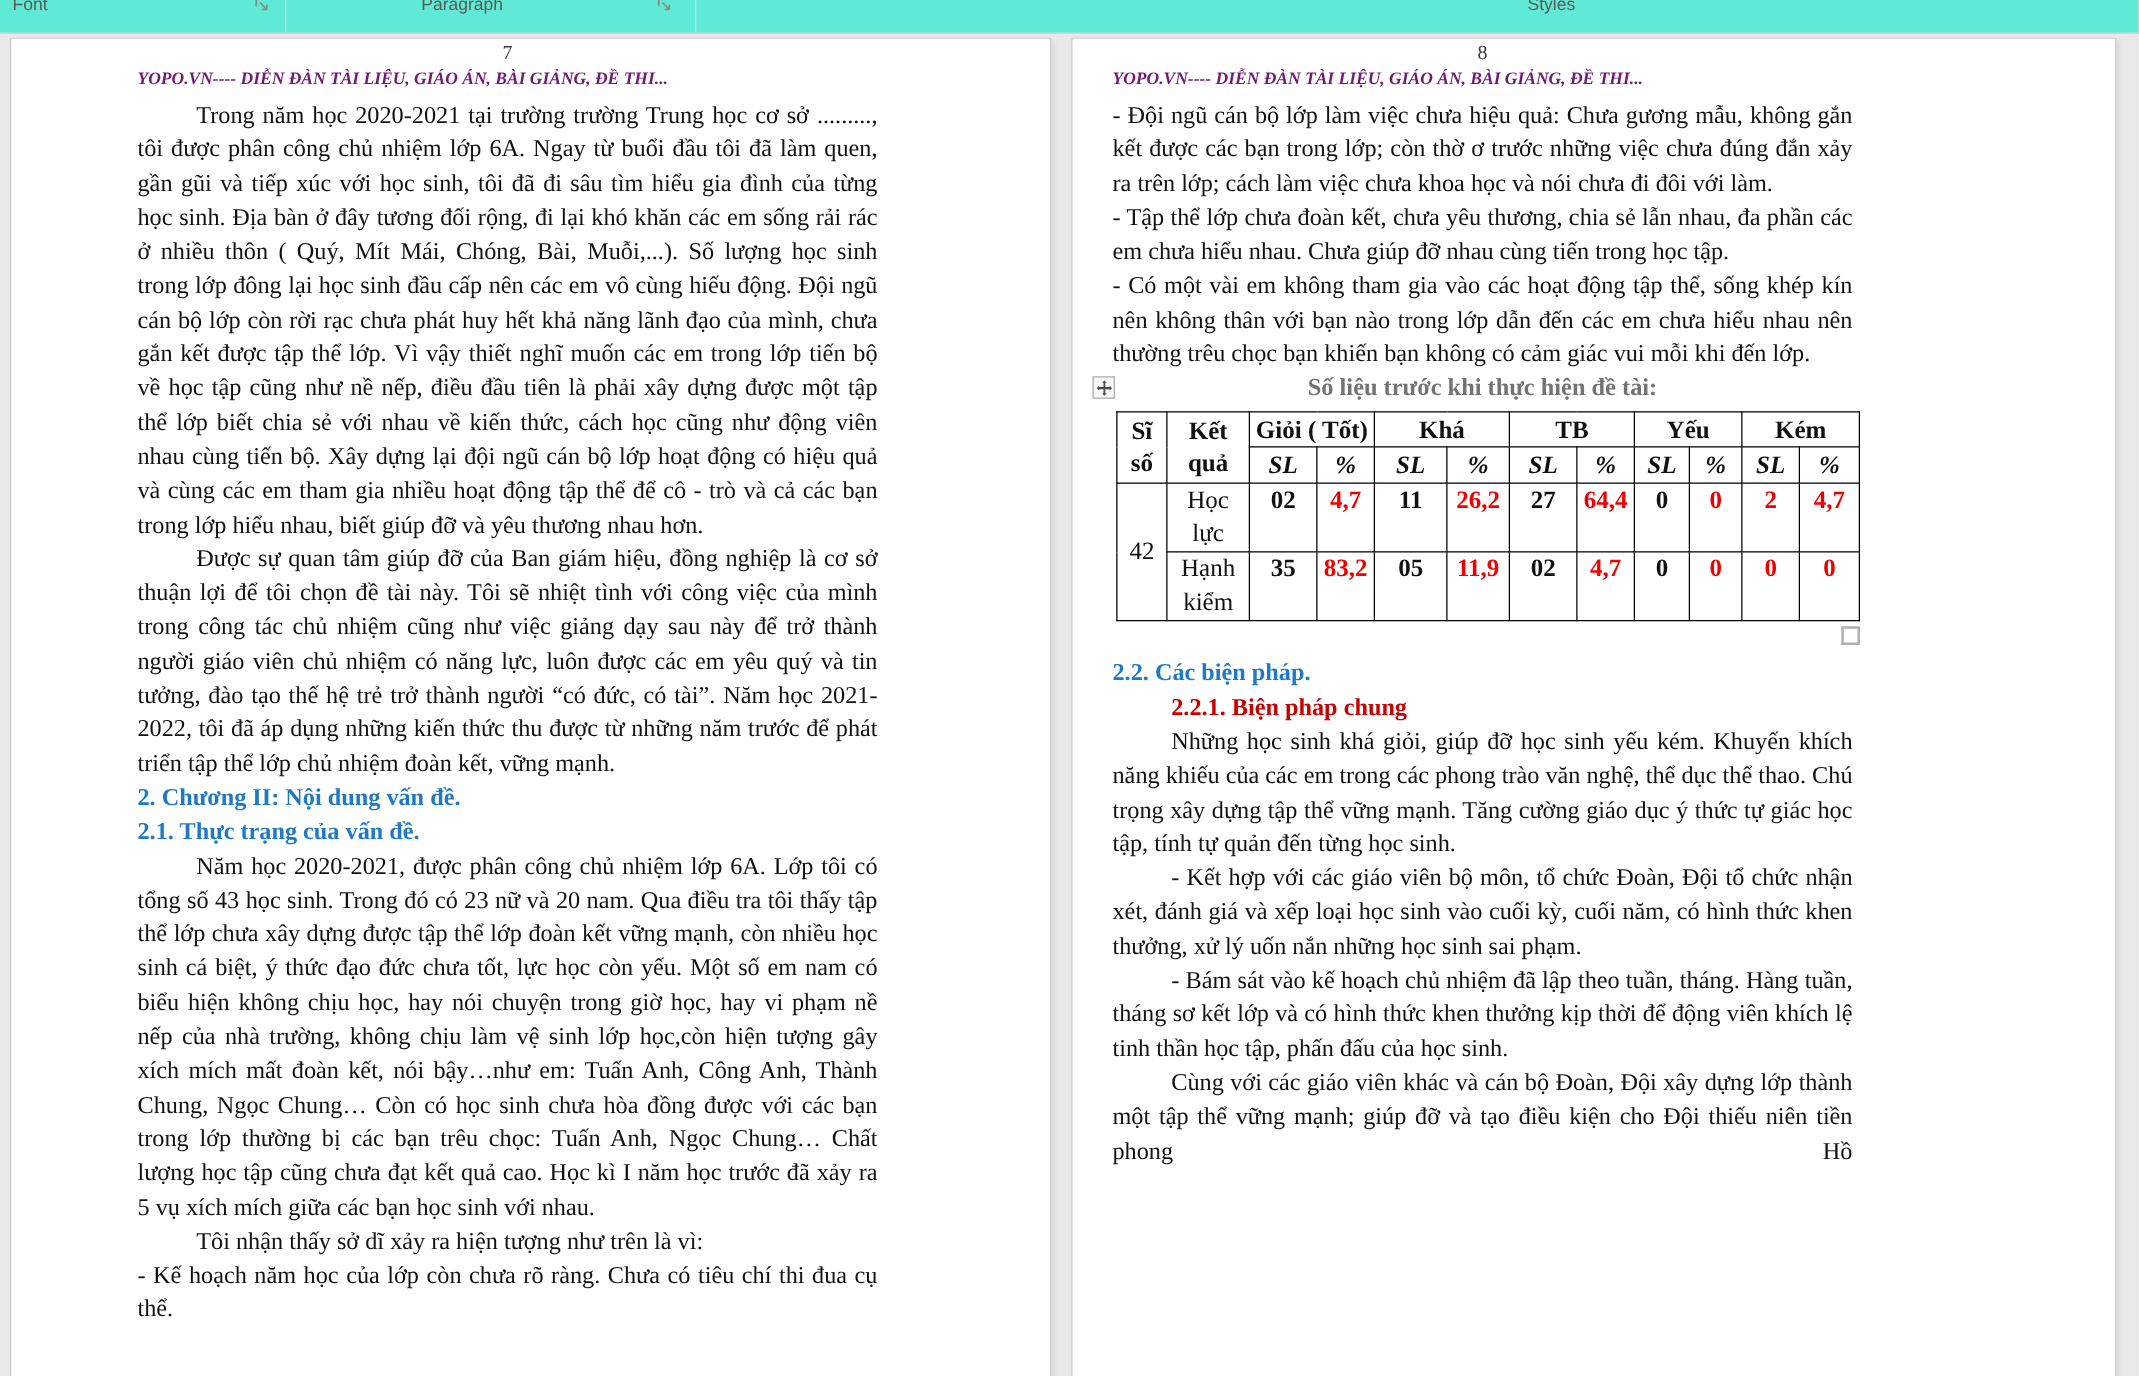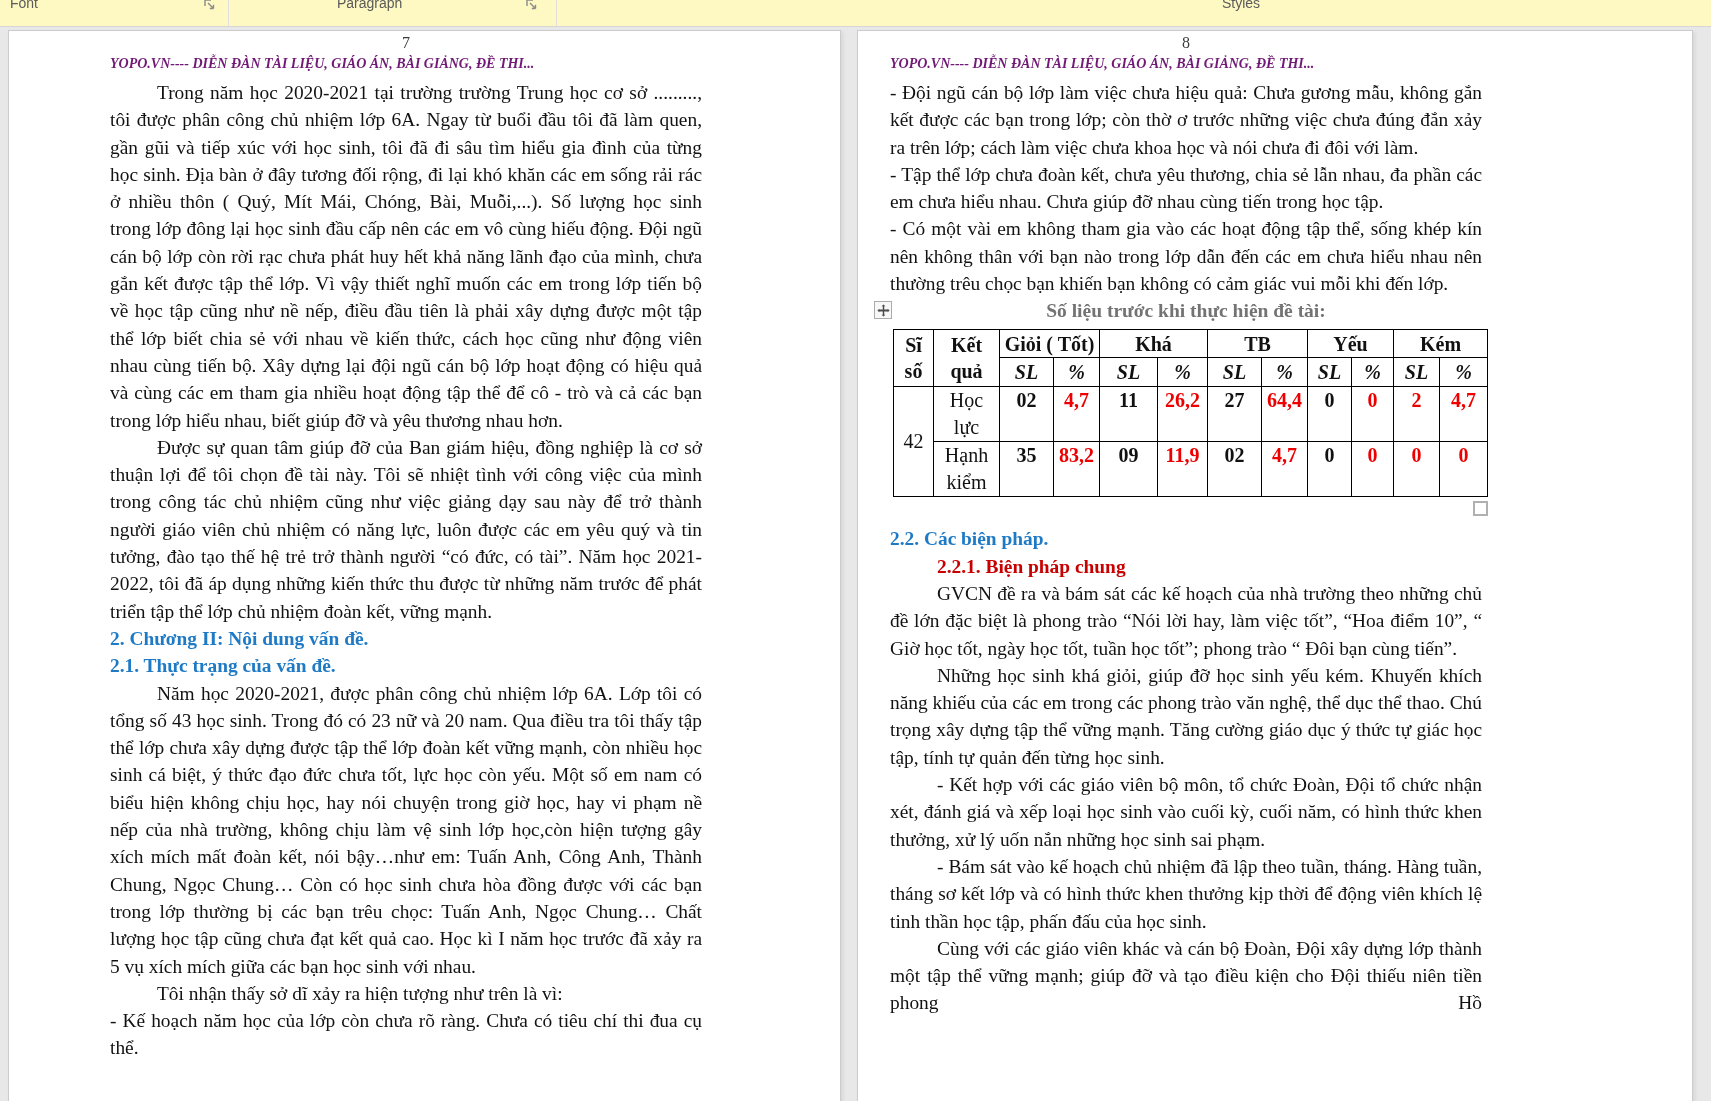--- a/index.html
+++ b/index.html
@@ -3,21 +3,21 @@
 <meta charset="utf-8">
 <style>
   html,body{margin:0;padding:0;}
   body{
     width:1711px;height:1101px;overflow:hidden;position:relative;
     background:#e8e8e8;font-family:"Liberation Serif",serif;
   }
   
   .ribbon{
     position:absolute;left:0;top:0;width:1711px;height:26px;
-    background:#fef9c3;border-bottom:1px solid #d8d6d4;overflow:hidden;
+    background:#5eead4;border-bottom:1px solid #d8d6d4;overflow:hidden;
   }
   .grp-label{
     position:absolute;top:-5px;font-family:"Liberation Sans",sans-serif;
     font-size:14px;color:#5a5a5a;white-space:nowrap;
   }
   .launcher{position:absolute;top:-3px;width:13px;height:13px;display:inline-block;}
   .grp-sep{position:absolute;top:0;width:1px;height:26px;background:#e2e0de;}
   
   .page{
     position:absolute;top:30px;height:1250px;background:#ffffff;
@@ -177,36 +177,35 @@
             <td class="val red">64,4</td>
             <td class="val">0</td>
             <td class="val red">0</td>
             <td class="val red">2</td>
             <td class="val red">4,7</td>
           </tr>
           <tr class="datarow">
             <td class="lbl">Hạnh kiểm</td>
             <td class="val">35</td>
             <td class="val red">83,2</td>
-            <td class="val">09</td>
+            <td class="val">05</td>
             <td class="val red">11,9</td>
             <td class="val">02</td>
             <td class="val red">4,7</td>
             <td class="val">0</td>
             <td class="val red">0</td>
             <td class="val red">0</td>
             <td class="val red">0</td>
           </tr>
         </tbody>
           </table>
         <span class="resize-box"></span>
       </div>
 
       <p class="h-blue">2.2. Các biện pháp.</p>
       <p class="h-red">2.2.1. Biện pháp chung</p>
-      <p class="indent">GVCN đề ra và bám sát các kế hoạch của nhà trường theo những chủ đề lớn đặc biệt là phong trào “Nói lời hay, làm việc tốt”, “Hoa điểm 10”, “ Giờ học tốt, ngày học tốt, tuần học tốt”; phong trào “ Đôi bạn cùng tiến”.</p>
       <p class="indent">Những học sinh khá giỏi, giúp đỡ học sinh yếu kém. Khuyến khích năng khiếu của các em trong các phong trào văn nghệ, thể dục thể thao. Chú trọng xây dựng tập thể vững mạnh. Tăng cường giáo dục ý thức tự giác học tập, tính tự quản đến từng học sinh.</p>
       <p class="indent">- Kết hợp với các giáo viên bộ môn, tổ chức Đoàn, Đội tổ chức nhận xét, đánh giá và xếp loại học sinh vào cuối kỳ, cuối năm, có hình thức khen thưởng, xử lý uốn nắn những học sinh sai phạm.</p>
       <p class="indent">- Bám sát vào kế hoạch chủ nhiệm đã lập theo tuần, tháng. Hàng tuần, tháng sơ kết lớp và có hình thức khen thưởng kịp thời để động viên khích lệ tinh thần học tập, phấn đấu của học sinh.</p>
       <p class="indent cont-line">Cùng với các giáo viên khác và cán bộ Đoàn, Đội xây dựng lớp thành một tập thể vững mạnh; giúp đỡ và tạo điều kiện cho Đội thiếu niên tiền phong Hồ</p>
     </div>
   </div>
 </div>
 
 </body></html>

